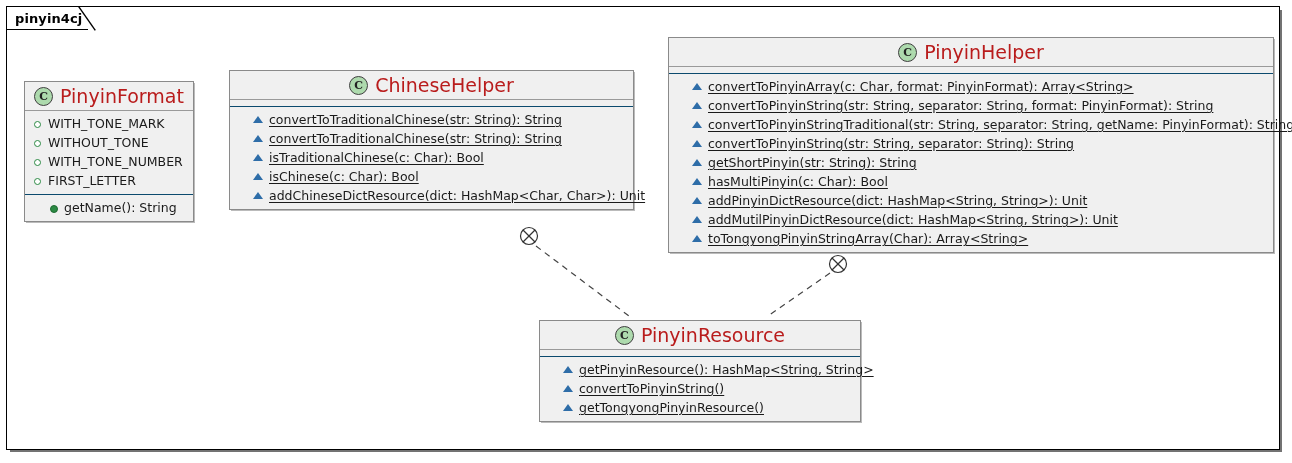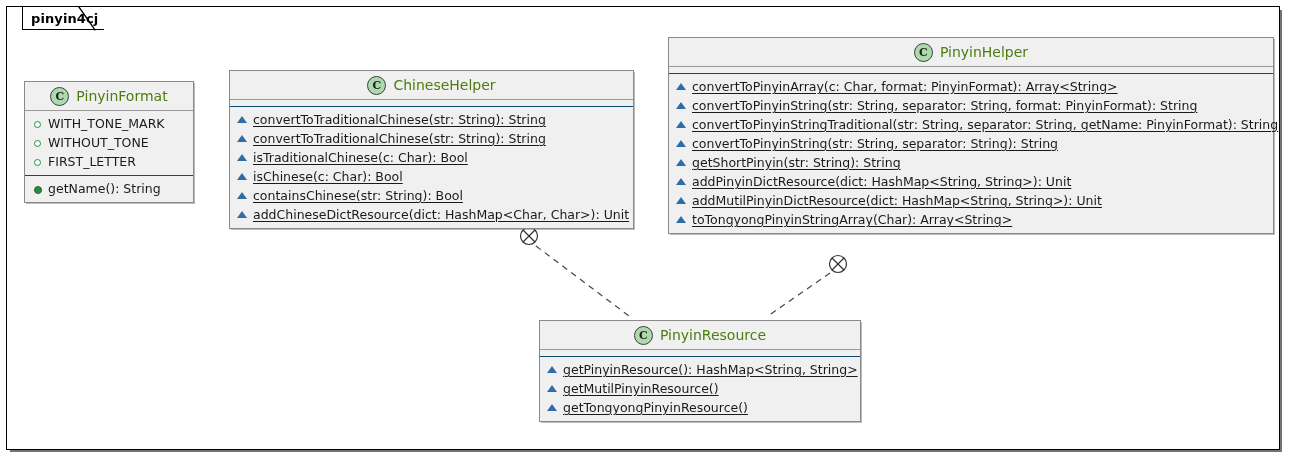--- a/index.html
+++ b/index.html
@@ -27,21 +27,21 @@
     top: 6px;
     width: 1274px;
     height: 444px;
     box-sizing: border-box;
     border: 1.4px solid #000000;
     background: #ffffff;
     box-shadow: 3px 3px 0 -1px rgba(0,0,0,0.55);
   }
   .pkg-tab {
     position: absolute;
-    left: 22px;
+    left: 6px;
     top: 6px;
     height: 24px;
     box-sizing: border-box;
     background: #ffffff;
     border-left: 1.4px solid #000;
     border-top: 1.4px solid #000;
     border-bottom: 1.4px solid #000;
     padding: 0 6px 0 8px;
     display: flex;
     align-items: center;
@@ -99,30 +99,30 @@
     display: flex;
     align-items: center;
     justify-content: center;
     font-size: 11px;
     font-weight: bold;
     color: #222;
     line-height: 1;
     font-family: "DejaVu Serif", serif;
   }
   .class-title {
-    font-size: 14px;
-    color: #4d7c0f;
+    font-size: 19px;
+    color: #b91c1c;
     white-space: nowrap;
   }
   .uml-compartment {
     padding: 3px 0 4px 0;
     border-bottom: 1px solid #0c4a6e;
     background: #f0f0f0;
   }
-  .uml-compartment:last-child { border-bottom: none; }
+  .uml-compartment:last-child { border-bottom: none; margin-left: 16px; }
   .uml-compartment.empty-attrs {
     height: 6px;
     padding: 0;
   }
 
   .member {
     display: flex;
     align-items: center;
     gap: 5px;
     padding: 0 6px 0 7px;
@@ -217,20 +217,24 @@
       <div class="member">
         <span class="marker circle-green-hollow"></span>
         <span class="member-text">WITH_TONE_MARK</span>
       </div>
       <div class="member">
         <span class="marker circle-green-hollow"></span>
         <span class="member-text">WITHOUT_TONE</span>
       </div>
       <div class="member">
         <span class="marker circle-green-hollow"></span>
+        <span class="member-text">WITH_TONE_NUMBER</span>
+      </div>
+      <div class="member">
+        <span class="marker circle-green-hollow"></span>
         <span class="member-text">FIRST_LETTER</span>
       </div>
     </div>
     <div class="uml-compartment">
       <div class="member">
         <span class="marker circle-green-filled"></span>
         <span class="member-text">getName(): String</span>
       </div>
     </div>
   </div>
@@ -253,24 +257,20 @@
       <div class="member">
         <span class="marker tri-blue"></span>
         <span class="member-text underlined">isTraditionalChinese(c: Char): Bool</span>
       </div>
       <div class="member">
         <span class="marker tri-blue"></span>
         <span class="member-text underlined">isChinese(c: Char): Bool</span>
       </div>
       <div class="member">
         <span class="marker tri-blue"></span>
-        <span class="member-text underlined">containsChinese(str: String): Bool</span>
-      </div>
-      <div class="member">
-        <span class="marker tri-blue"></span>
         <span class="member-text underlined">addChineseDictResource(dict: HashMap&lt;Char, Char&gt;): Unit</span>
       </div>
     </div>
   </div>
 
   <div class="uml-class" style="left:668px; top:37px; width:606px;">
     <div class="uml-header">
       <span class="class-icon">C</span>
       <span class="class-title">PinyinHelper</span>
     </div>
@@ -291,20 +291,24 @@
       <div class="member">
         <span class="marker tri-blue"></span>
         <span class="member-text underlined">convertToPinyinString(str: String, separator: String): String</span>
       </div>
       <div class="member">
         <span class="marker tri-blue"></span>
         <span class="member-text underlined">getShortPinyin(str: String): String</span>
       </div>
       <div class="member">
         <span class="marker tri-blue"></span>
+        <span class="member-text underlined">hasMultiPinyin(c: Char): Bool</span>
+      </div>
+      <div class="member">
+        <span class="marker tri-blue"></span>
         <span class="member-text underlined">addPinyinDictResource(dict: HashMap&lt;String, String&gt;): Unit</span>
       </div>
       <div class="member">
         <span class="marker tri-blue"></span>
         <span class="member-text underlined">addMutilPinyinDictResource(dict: HashMap&lt;String, String&gt;): Unit</span>
       </div>
       <div class="member">
         <span class="marker tri-blue"></span>
         <span class="member-text underlined">toTongyongPinyinStringArray(Char): Array&lt;String&gt;</span>
       </div>
@@ -317,21 +321,21 @@
       <span class="class-title">PinyinResource</span>
     </div>
     <div class="uml-compartment empty-attrs"></div>
     <div class="uml-compartment">
       <div class="member">
         <span class="marker tri-blue"></span>
         <span class="member-text underlined">getPinyinResource(): HashMap&lt;String, String&gt;</span>
       </div>
       <div class="member">
         <span class="marker tri-blue"></span>
-        <span class="member-text underlined">getMutilPinyinResource()</span>
+        <span class="member-text underlined">convertToPinyinString()</span>
       </div>
       <div class="member">
         <span class="marker tri-blue"></span>
         <span class="member-text underlined">getTongyongPinyinResource()</span>
       </div>
     </div>
   </div>
 
 </div>
 

